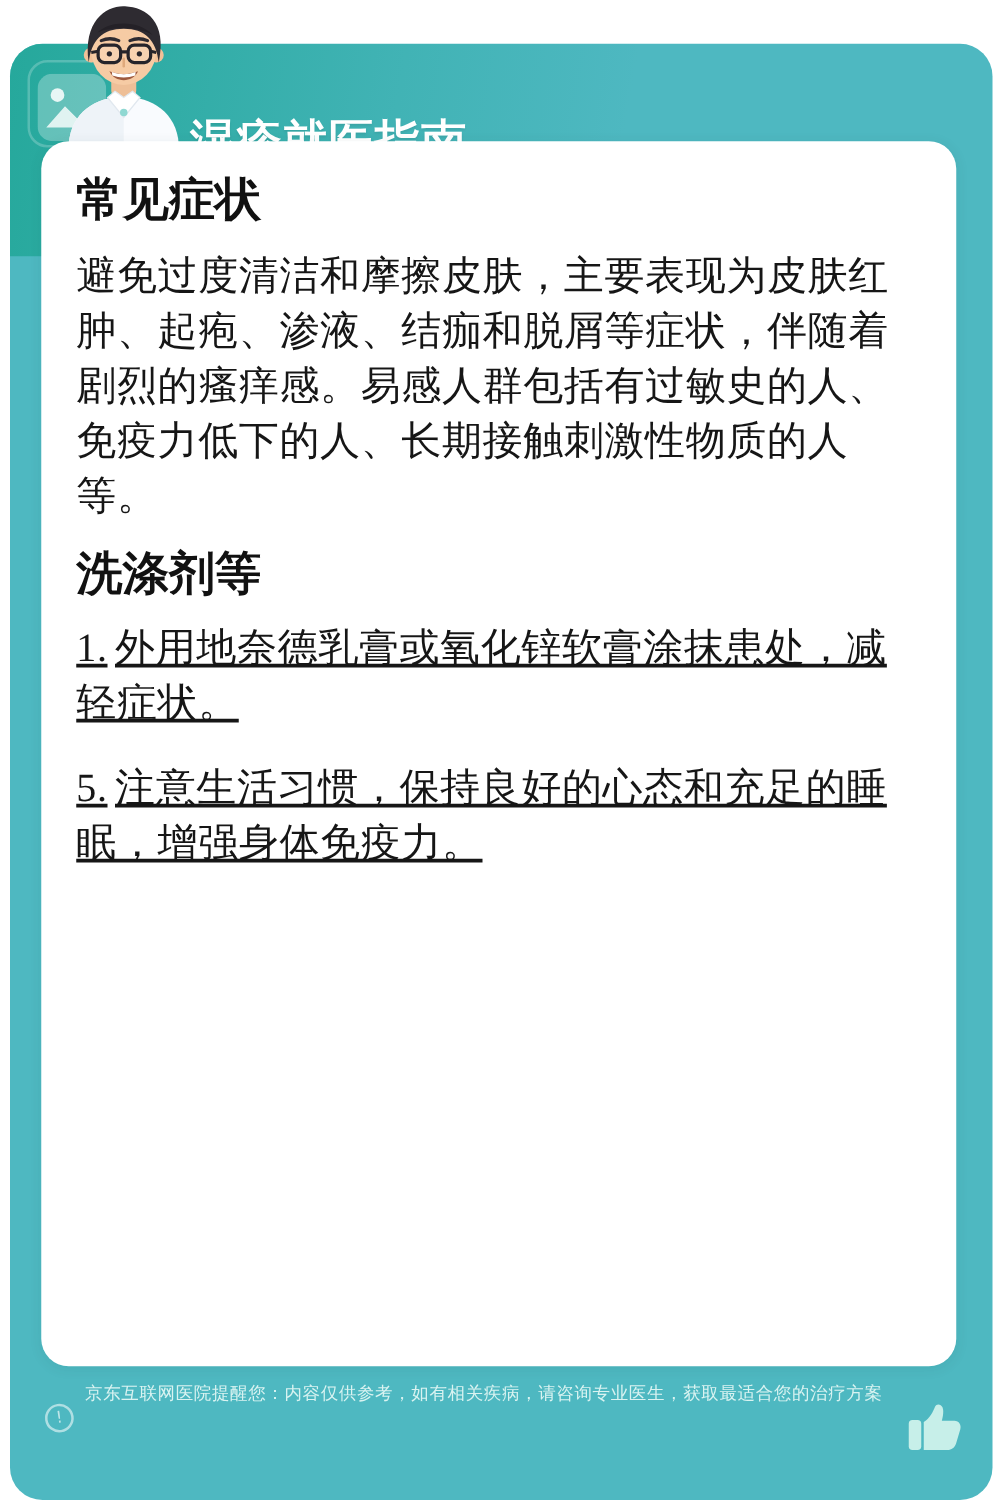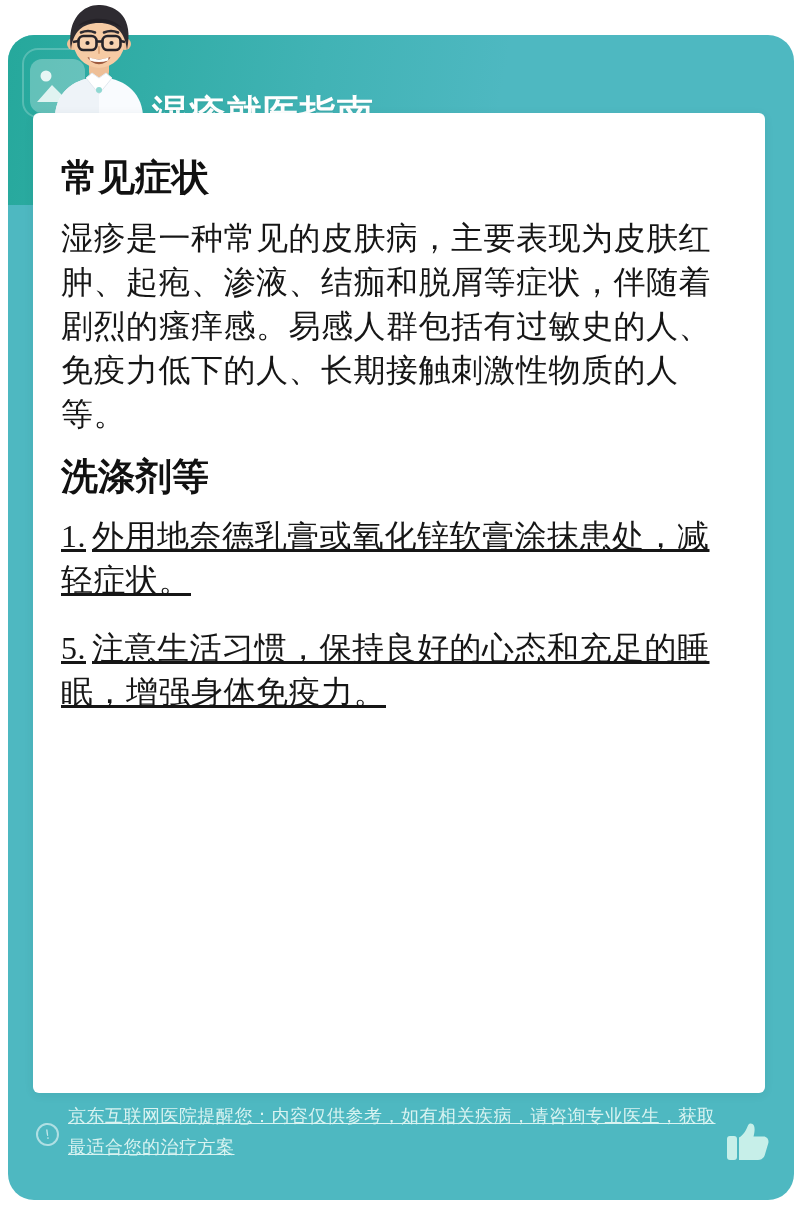--- a/index.html
+++ b/index.html
@@ -53,23 +53,23 @@
     position: absolute;
     left: 42px; top: 3px;
     width: 115px; height: 112px;
     z-index: 2;
   }
   .card {
     position: absolute;
     left: 33px; top: 113px;
     width: 732px; height: 980px;
     background: #ffffff;
-    border-radius: 6px;
+    border-radius: 22px;
     z-index: 3;
-    padding: 44px 30px 0 28px;
+    padding: 26px 30px 0 28px;
     overflow: hidden;
     box-shadow: 0 2px 10px rgba(0,60,60,0.08);
   }
   .card h2 {
     font-size: 37px;
     font-weight: bold;
     color: #111111;
     margin: 0 0 16px 0;
     line-height: 1.15;
   }
@@ -106,25 +106,24 @@
     color: rgba(255,255,255,0.65);
     font-size: 13px;
     line-height: 19px;
     text-align: center;
     transform: rotate(-8deg);
   }
   .disclaimer {
     position: absolute;
     left: 60px; top: 5px;
     width: 655px;
-    font-size: 18px;
+    font-size: 14px;
     line-height: 31px;
     color: #d9f3f1;
     letter-spacing: 0.5px;
-    text-decoration: underline;
   }
   .thumbs-icon {
     position: absolute;
     right: 22px; top: 20px;
     width: 48px; height: 52px;
     cursor: pointer;
   }
 </style>
 </head>
 <body>
@@ -182,20 +181,20 @@
   <circle cx="69.5" cy="40" r="2.1" fill="#26242a"></circle>
 
   <path d="M57 44 L57 50" stroke="#dfa97c" stroke-width="2" stroke-linecap="round"></path>
 
   <path d="M45.5 54 C50 63.5 64 63.5 68.5 54 C60 57 54 57 45.5 54 Z" fill="#9e5a3e"></path>
   <path d="M47.5 54.6 C54.5 57 59.5 57 66.5 54.6 L66.2 57.4 C60 59.4 54 59.4 47.8 57.4 Z" fill="#ffffff"></path>
 </svg>
 
 <div class="card">
   <h2>常见症状</h2>
-  <p class="body-text">湿疹是一种常见的皮肤病，主要表现为皮肤红肿、起疱、渗液、结痂和脱屑等症状，伴随着剧烈的瘙痒感。易感人群包括有过敏史的人、免疫力低下的人、长期接触刺激性物质的人等。</p>
+  <p class="body-text">避免过度清洁和摩擦皮肤，主要表现为皮肤红肿、起疱、渗液、结痂和脱屑等症状，伴随着剧烈的瘙痒感。易感人群包括有过敏史的人、免疫力低下的人、长期接触刺激性物质的人等。</p>
 
   <h2>洗涤剂等</h2>
 
 
   <div class="care-item"><span class="num">1.</span><span>外用地奈德乳膏或氧化锌软膏涂抹患处，减轻症状。</span></div>
   <div class="care-item"><span class="num">5.</span><span>注意生活习惯，保持良好的心态和充足的睡眠，增强身体免疫力。</span></div>
 </div>
 
 </body></html>

